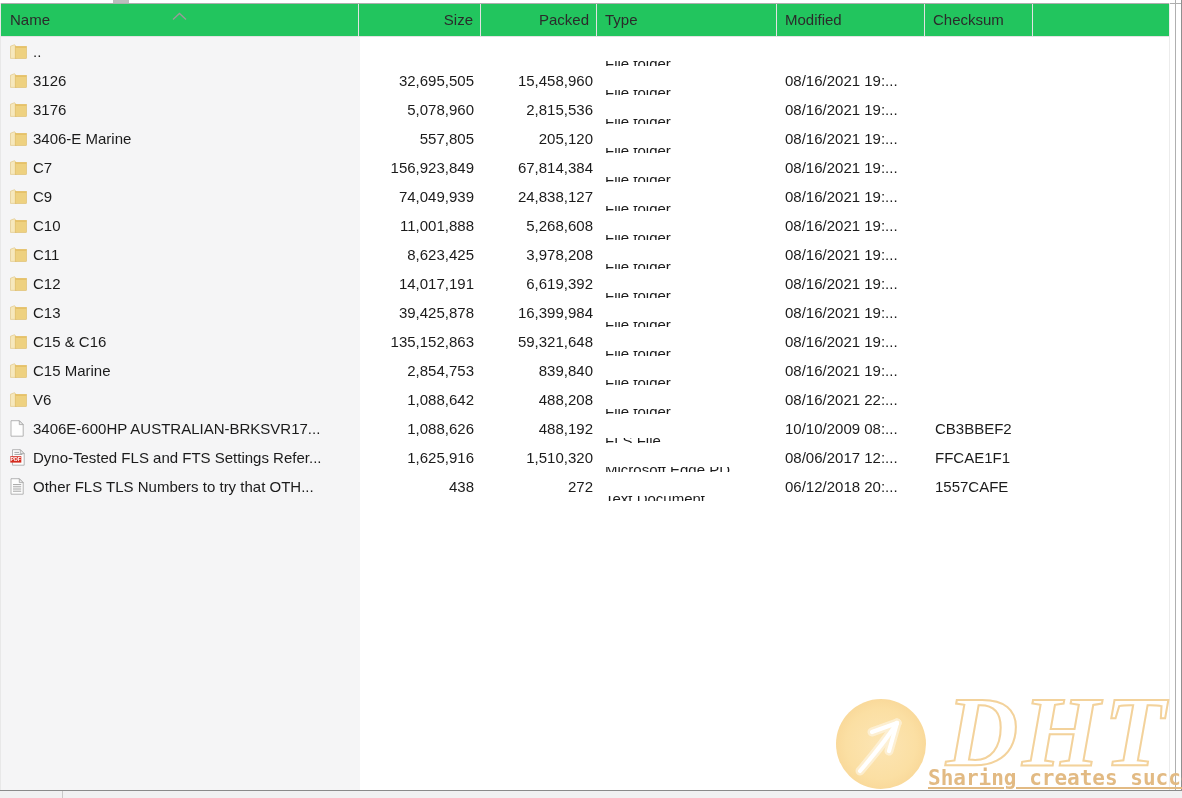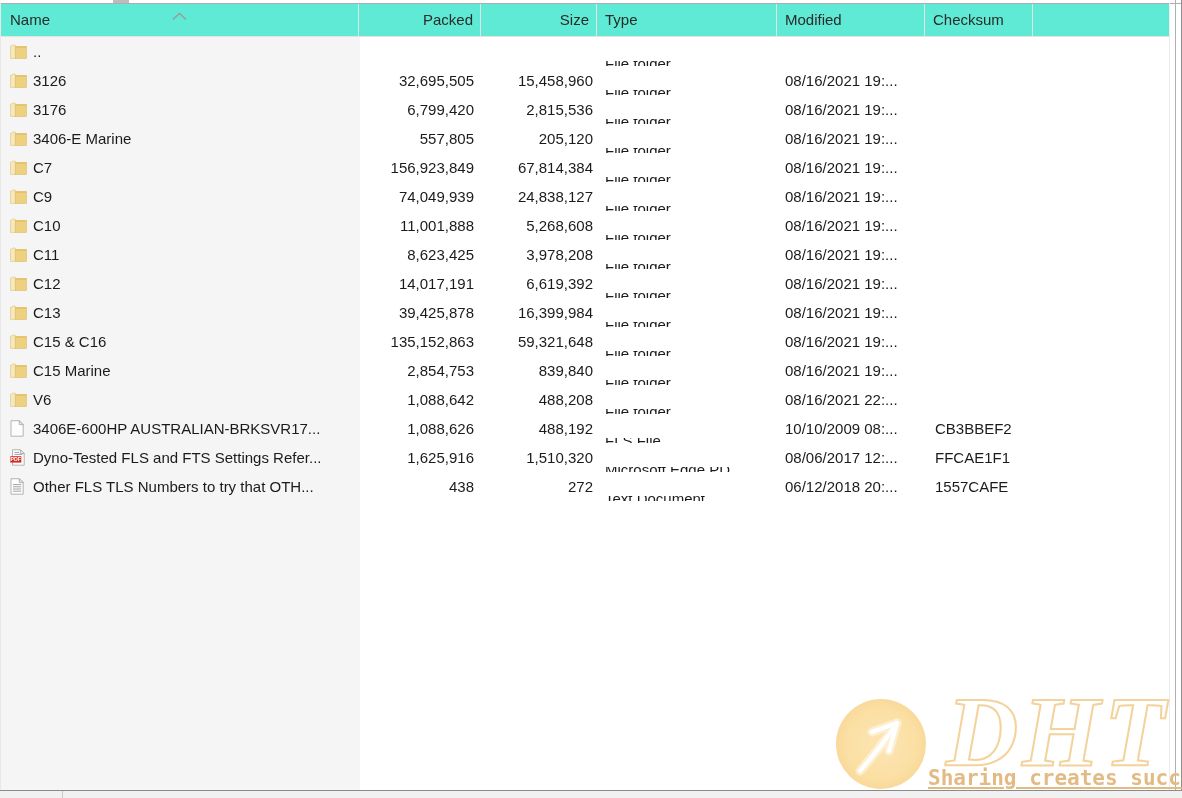--- a/index.html
+++ b/index.html
@@ -17,21 +17,21 @@
   .status-bar{position:absolute;left:0;top:791px;width:1182px;height:7px;background:#f1f1f2;}
   .status-divider{position:absolute;left:62px;top:791px;width:1px;height:7px;background:#c9c9c9;}
 
   
   .grid{display:grid;grid-template-columns:359px 122px 116px 180px 148px 108px 1fr;}
 
   
   .header-row{position:absolute;left:0;top:3px;width:1170px;height:33px;background:#fff;
               border-bottom:1px solid #e3e3e3;font-size:15px;color:#2b2b2b;}
   .hcell{position:relative;display:flex;align-items:center;height:100%;box-sizing:border-box;
-         border-right:1px solid #e2e2e2;background:#5eead4;cursor:default;}
+         border-right:1px solid #e2e2e2;background:#22c55e;cursor:default;}
   .hcell.no-div{border-right:none;}
   .h-name{padding-left:10px;}
   .h-size,.h-packed{justify-content:flex-end;padding-right:7px;}
   .h-type,.h-modified,.h-checksum{padding-left:8px;}
   .sort-arrow{position:absolute;left:171px;top:4px;}
 
   
   .name-col-bg{position:absolute;left:0;top:36px;width:360px;height:754px;background:#f5f5f6;}
 
   
@@ -71,26 +71,26 @@
 
   <div class="header-row grid">
     <div class="hcell h-name">
       <span>Name</span>
       <span class="sort-arrow">
         <svg width="17" height="9" viewBox="0 0 17 9">
             <path d="M2 7.5 L8.5 1.5 L15 7.5" fill="none" stroke="#9a9a9a" stroke-width="1.3"></path>
           </svg>
       </span>
     </div>
+    <div class="hcell h-size">
+      <span>Size</span>
+    </div>
     <div class="hcell h-packed">
       <span>Packed</span>
     </div>
-    <div class="hcell h-size">
-      <span>Size</span>
-    </div>
     <div class="hcell h-type">
       <span>Type</span>
     </div>
     <div class="hcell h-modified">
       <span>Modified</span>
     </div>
     <div class="hcell h-checksum">
       <span>Checksum</span>
     </div>
     <div class="hcell no-div"></div>
@@ -135,21 +135,21 @@
       <div class="cell cell-name">
         <span class="row-icon">
             <svg width="17" height="15" viewBox="0 0 17 15">
               <path d="M0.5 2.2 L4.6 0.7 L6.2 2.6 L6.2 14.4 L0.5 14.4 Z" fill="#f6e8bd" stroke="#dfc27a" stroke-width="0.6"></path>
               <rect x="5.2" y="2.4" width="11.2" height="12" fill="#eed180" stroke="#dcb863" stroke-width="0.6"></rect>
               <rect x="5.2" y="2.4" width="11.2" height="1.6" fill="#e6c269"></rect>
             </svg>
           </span>
         <span>3176</span>
       </div>
-      <div class="cell cell-size">6,799,420</div>
+      <div class="cell cell-size">5,078,960</div>
       <div class="cell cell-packed">2,815,536</div>
       <div class="cell cell-type">File folder</div>
       <div class="cell cell-modified">08/16/2021 19:...</div>
       <div class="cell cell-checksum"></div>
     </div>
       <div class="row grid">
       <div class="cell cell-name">
         <span class="row-icon">
             <svg width="17" height="15" viewBox="0 0 17 15">
               <path d="M0.5 2.2 L4.6 0.7 L6.2 2.6 L6.2 14.4 L0.5 14.4 Z" fill="#f6e8bd" stroke="#dfc27a" stroke-width="0.6"></path>

